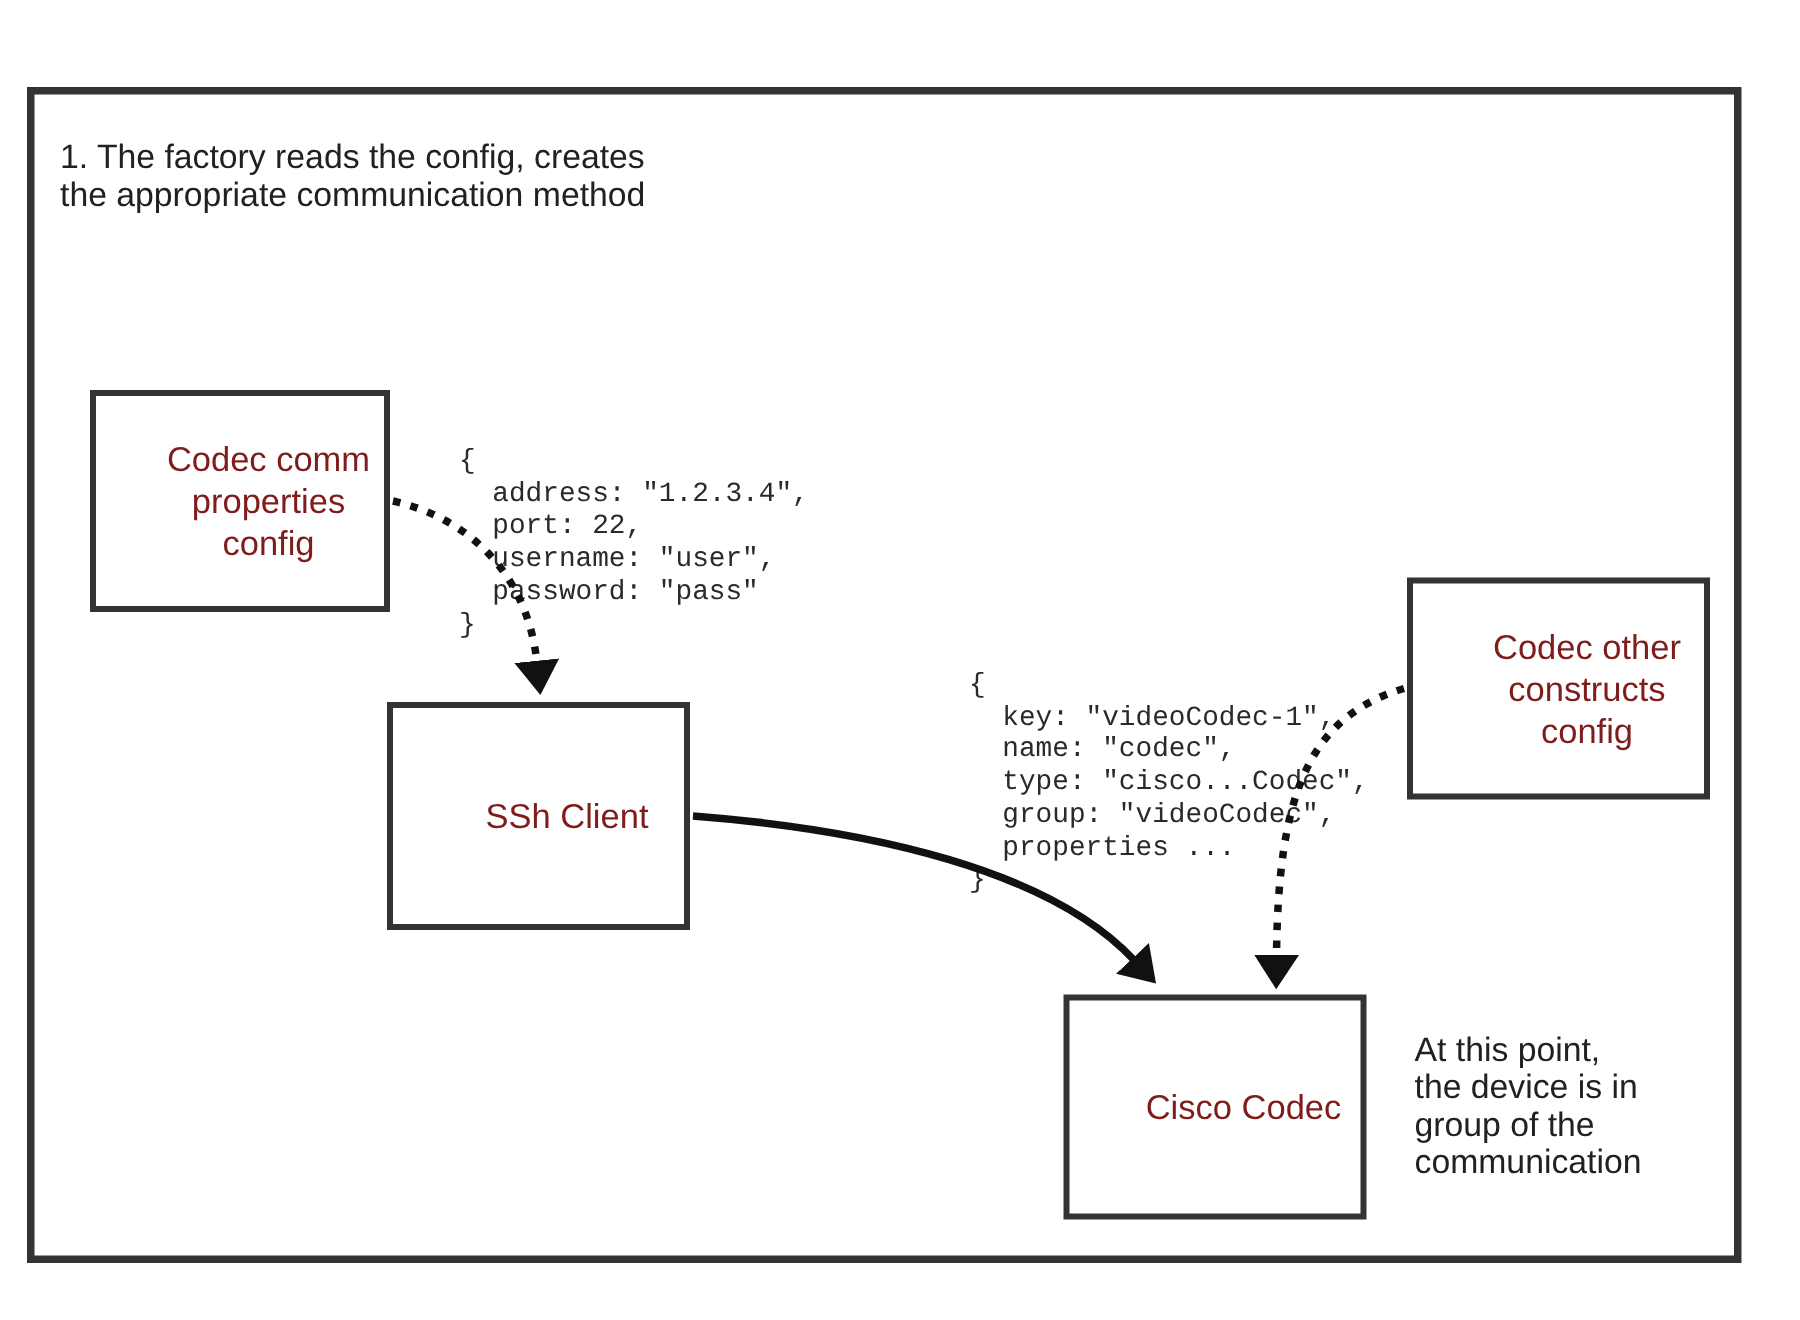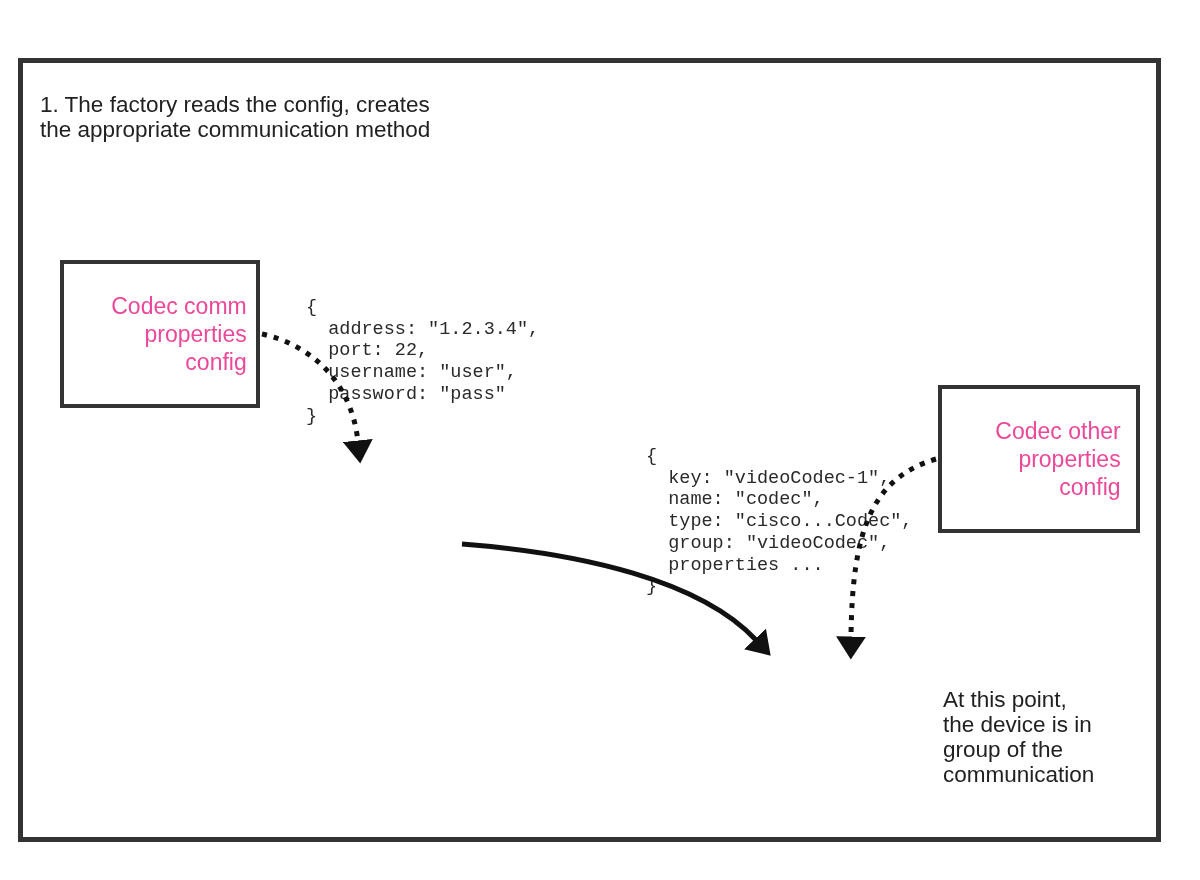--- a/index.html
+++ b/index.html
@@ -31,22 +31,22 @@
   .note-step1 { left: 40px;  top: 92px;  width: 500px; }
   .note-step2 { left: 645px; top: 95px;  width: 500px; }
   .note-final { left: 943px; top: 687px; width: 220px; }
   .box {
     position: absolute;
     background: #ffffff;
     border: 4px solid #333333;
     display: flex;
     align-items: center;
     justify-content: center;
-    text-align: right;
-    color: #ec4899;
+    text-align: center;
+    color: #7f1d1d;
     font-size: 23px;
     line-height: 28px;
     white-space: pre-line;
     z-index: 2;
     padding-left: 38px;
   }
   .box-comm-config  { left: 60px;  top: 260px; width: 200px; height: 148px; }
   .box-ssh-client   { left: 258px; top: 468px; width: 202px; height: 152px; }
   .box-other-config { left: 938px; top: 385px; width: 202px; height: 148px; }
   .box-cisco-codec  { left: 709px; top: 663px; width: 202px; height: 150px; }
@@ -97,27 +97,33 @@
   group: "videoCodec",
   properties ...
 }</pre>
 
   <div class="box box-comm-config">
     <span>Codec comm
 properties
 config</span>
   </div>
 
+  <div class="box box-ssh-client">
+    <span>SSh Client</span>
+  </div>
 
   <div class="box box-other-config">
     <span>Codec other
-properties
+constructs
 config</span>
   </div>
 
+  <div class="box box-cisco-codec">
+    <span>Cisco Codec</span>
+  </div>
 
   <div class="note note-final">At this point,
 the device is in
 group of the
 communication</div>
 
   <svg class="arrows" width="1200" height="880" viewBox="0 0 1200 880" xmlns="http://www.w3.org/2000/svg">
     <defs>
       <marker id="arrowhead" viewBox="0 0 5 6" markerWidth="5" markerHeight="6" refX="0.3" refY="3" orient="auto">
         <path class="arrowhead" d="M0,0 L4.6,3 L0,6 Z"></path>

